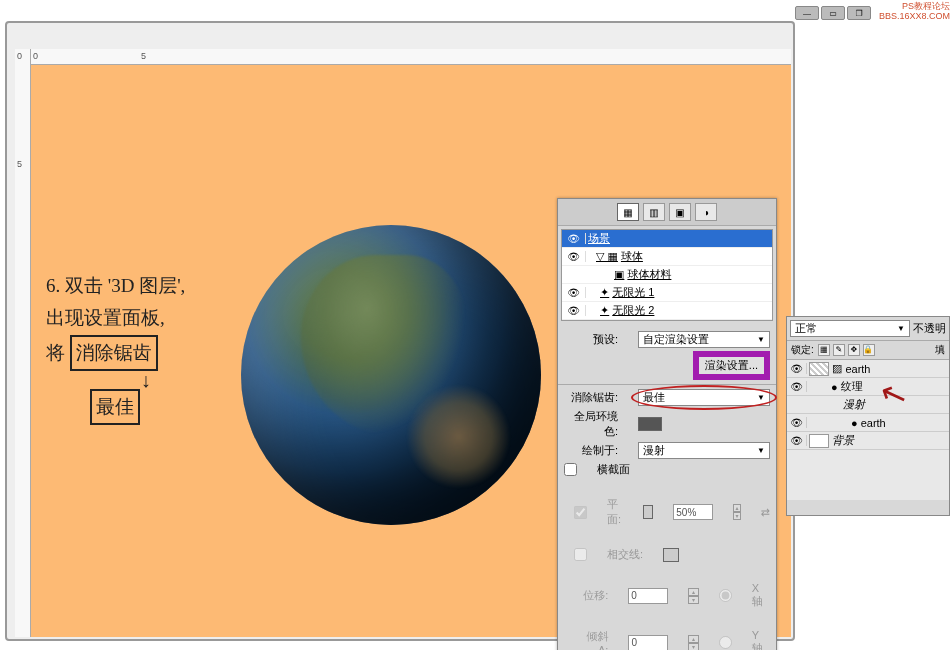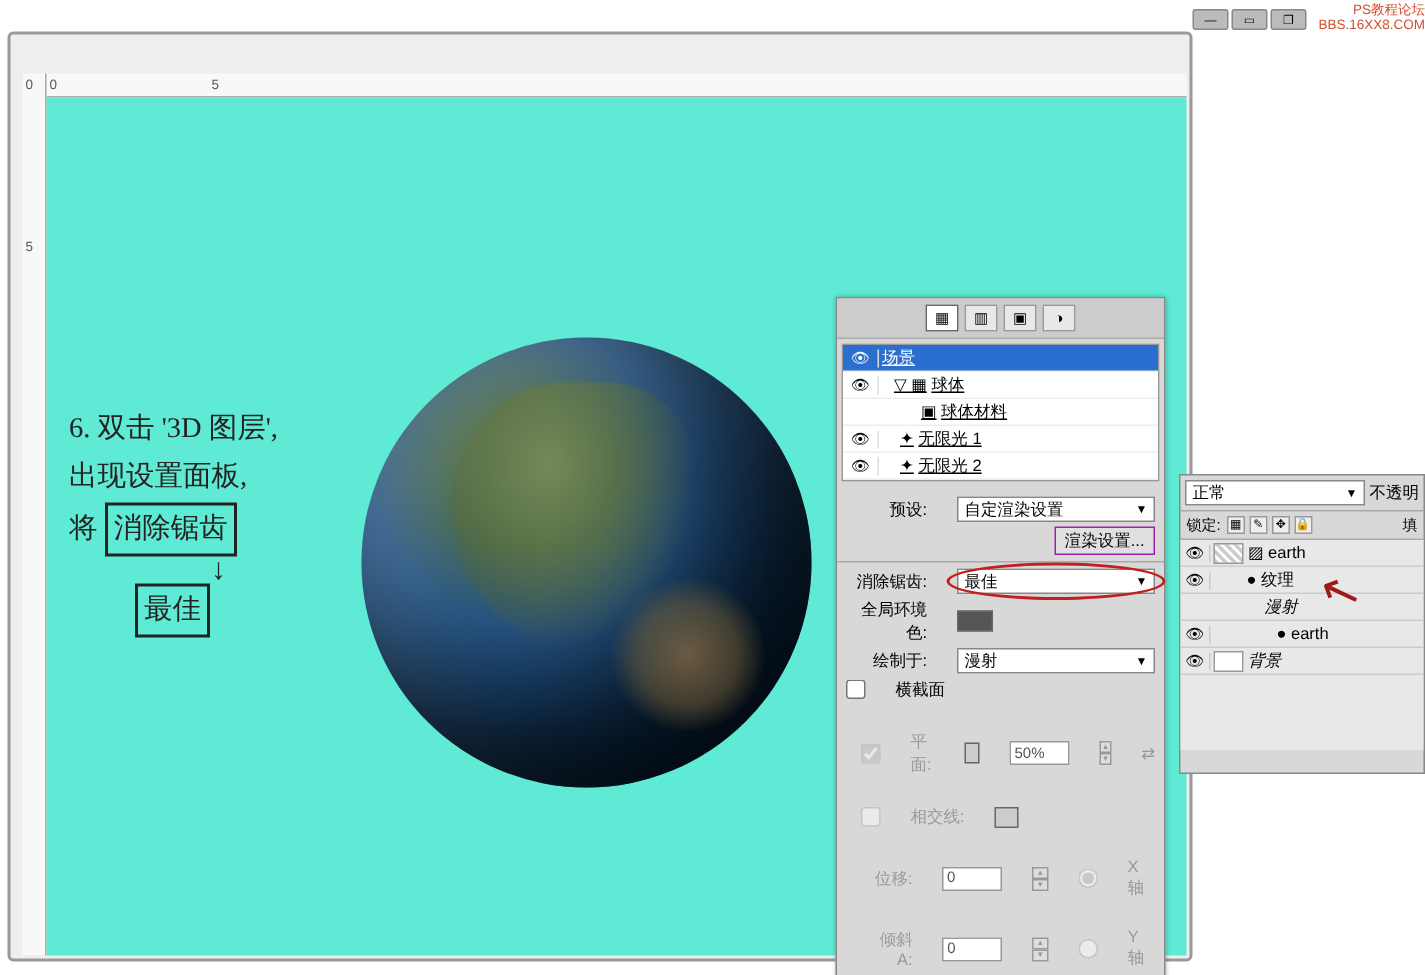--- a/index.html
+++ b/index.html
@@ -4,21 +4,21 @@
 <style>
 * { box-sizing: border-box; margin: 0; padding: 0; }
 body { font-family: "Microsoft YaHei", SimSun, sans-serif; font-size: 11px; background: #fff; width: 950px; height: 650px; position: relative; overflow: hidden; }
 .window-frame { position: absolute; top: 21px; left: 5px; width: 790px; height: 620px; border: 2px solid #999; border-radius: 4px; background: #eee; }
 .window-controls { position: absolute; top: 6px; left: 795px; display: flex; gap: 2px; }
 .win-btn { width: 24px; height: 14px; background: #bbb; border: 1px solid #888; border-radius: 2px; display: flex; align-items: center; justify-content: center; font-size: 8px; }
 .watermark { position: absolute; top: 2px; right: 0; font-size: 9px; color: #d05030; text-align: right; line-height: 1.1; }
 .ruler-h { position: absolute; top: 26px; left: 24px; right: 2px; height: 16px; background: #f8f8f8; border-bottom: 1px solid #aaa; }
 .ruler-v { position: absolute; top: 26px; left: 8px; width: 16px; bottom: 2px; background: #f8f8f8; border-right: 1px solid #aaa; }
 .ruler-mark { position: absolute; font-size: 9px; color: #555; }
-.canvas { position: absolute; top: 42px; left: 24px; right: 2px; bottom: 2px; background: #5eead4; overflow: hidden; }
+.canvas { position: absolute; top: 42px; left: 24px; right: 2px; bottom: 2px; background: #fdba74; overflow: hidden; }
 .earth { position: absolute; top: 160px; left: 210px; width: 300px; height: 300px; border-radius: 50%; background: radial-gradient(circle at 35% 30%, #5a7a5a 0%, #4a6a4a 15%, #2a5a8a 35%, #1a4a7a 55%, #0a2a4a 75%, #051525 95%); box-shadow: inset -60px -60px 80px rgba(0,0,0,0.7), inset 30px 30px 60px rgba(255,255,255,0.15); }
 .earth::before { content:""; position:absolute; top:10%; left:20%; width:55%; height:60%; background: radial-gradient(ellipse at 40% 30%, rgba(120,140,90,0.85) 0%, rgba(100,120,70,0.7) 30%, rgba(80,100,60,0.4) 55%, transparent 70%); border-radius: 50% 40% 50% 60%; filter: blur(1px); }
 .earth::after { content:""; position:absolute; bottom:12%; right:10%; width:35%; height:35%; background: radial-gradient(ellipse, rgba(140,110,70,0.75) 0%, rgba(120,100,60,0.5) 45%, transparent 70%); border-radius: 60% 40% 50% 50%; filter: blur(1px); }
 .handwriting { position: absolute; top: 205px; left: 15px; font-family: "KaiTi","STKaiti",cursive; font-size: 19px; color: #222; line-height: 1.7; }
 .hw-box { border: 2px solid #222; padding: 0 4px; display: inline-block; }
 .hw-arrow { display: block; text-align: center; font-size: 20px; line-height: 0.9; margin-left: 60px; }
 
 .panel-3d { position: absolute; top: 198px; left: 557px; width: 220px; background: #d8d8d8; border: 1px solid #888; box-shadow: 0 0 3px rgba(0,0,0,0.3); }
 .panel-tabs { display: flex; justify-content: center; gap: 4px; padding: 4px; border-bottom: 1px solid #aaa; background: #ccc; }
 .tab-icon { width: 22px; height: 18px; background: #e8e8e8; border: 1px solid #999; display: flex; align-items: center; justify-content: center; font-size: 10px; }
@@ -26,21 +26,21 @@
 .scene-list { background: #fff; border: 1px solid #999; margin: 3px; }
 .scene-row { display: flex; align-items: center; height: 18px; border-bottom: 1px solid #eee; }
 .scene-row.selected { background: #2a6ed0; color: #fff; }
 .eye-col { width: 24px; text-align: center; border-right: 1px solid #ddd; font-size: 10px; }
 .scene-content { flex: 1; display: flex; align-items: center; gap: 3px; padding-left: 2px; text-decoration: underline; }
 .settings-body { padding: 4px 6px; }
 .setting-row { display: flex; align-items: center; margin: 3px 0; gap: 20px; }
 .setting-label { width: 54px; text-align: right; font-size: 11px; }
 .dropdown { flex: 1; background: #fff; border: 1px solid #888; height: 17px; display: flex; align-items: center; justify-content: space-between; padding: 0 4px; font-size: 11px; }
 .dropdown-arrow { font-size: 8px; }
-.btn-small { background: #e0e0e0; border: 1px solid #a21caf; padding: 1px 6px; font-size: 11px; }
+.btn-small { background: #e0e0e0; border: 6px solid #a21caf; padding: 1px 6px; font-size: 11px; }
 .circled { position: relative; }
 .circled::after { content:""; position:absolute; top:-5px; left:-8px; right:-8px; bottom:-5px; border: 2px solid #c02020; border-radius: 50%; pointer-events: none; }
 .swatch { width: 24px; height: 14px; background: #555; border: 1px solid #666; }
 .num-input { width: 40px; height: 16px; background: #fff; border: 1px solid #999; font-size: 10px; padding: 0 2px; }
 .spinner { width: 12px; height: 16px; display: flex; flex-direction: column; }
 .spinner span { flex:1; background:#ddd; border:1px solid #999; font-size:6px; text-align:center; line-height:6px; }
 .section-divider { border-top: 1px solid #aaa; margin: 4px -6px; }
 
 .panel-layers { position: absolute; top: 316px; left: 786px; width: 164px; height: 200px; background: #d8d8d8; border: 1px solid #888; }
 .layers-top { display: flex; align-items: center; padding: 3px; gap: 3px; border-bottom: 1px solid #aaa; }

